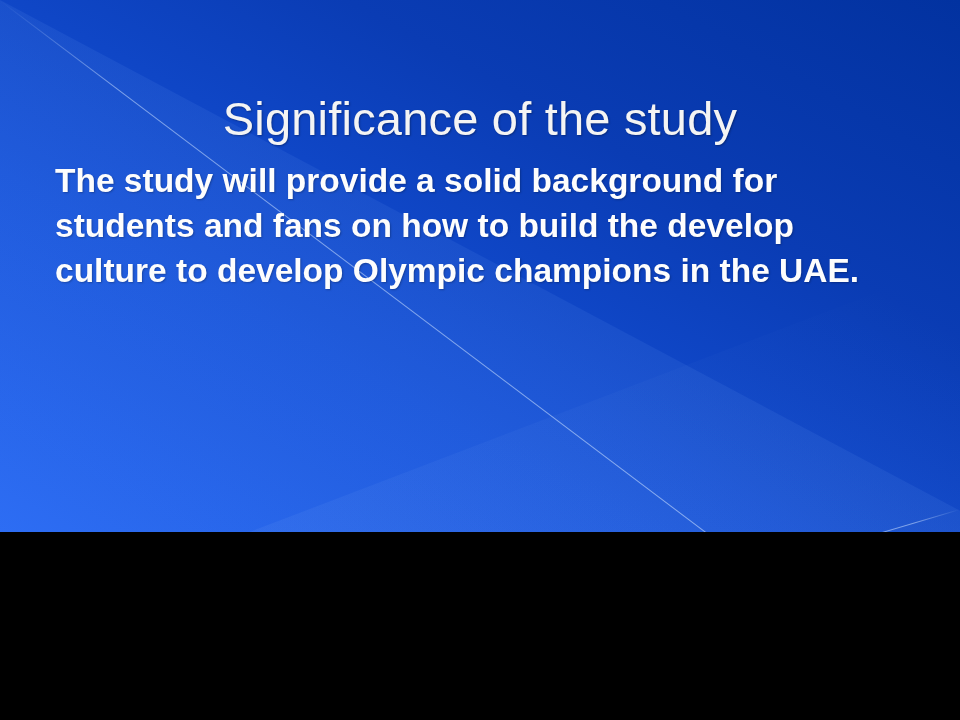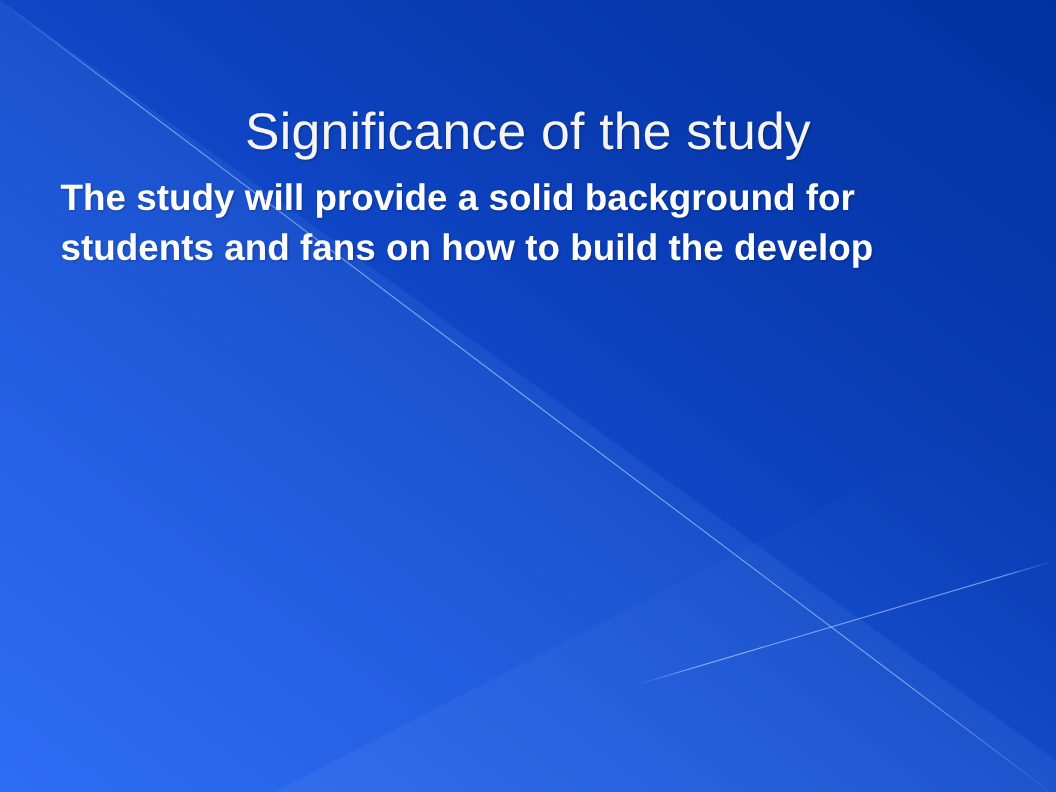--- a/index.html
+++ b/index.html
@@ -3,21 +3,21 @@
 <meta charset="utf-8">
 <style>
   html, body {
     margin: 0;
     padding: 0;
     background: #000;
   }
   #slide {
     position: relative;
     width: 960px;
-    height: 720px;
+    height: 532px;
     overflow: hidden;
     font-family: "Liberation Sans", sans-serif;
     
     background:
       linear-gradient(to bottom left, #0232a0 0%, #0a3cb4 32%, #1450d8 66%, #1f61f2 100%);
   }
 
   
   #wedge-lower-left {
     position: absolute;
@@ -90,15 +90,16 @@
   <div id="wedge-lower-left"></div>
   <div id="wedge-lower-right"></div>
   <div class="hairline" id="hairline-main"></div>
   <div class="hairline" id="hairline-cross"></div>
 
   <h1 id="title">Significance of the study</h1>
 
   <div id="body-block">
     <span class="para-line">The study will provide a solid background for</span>
     <span class="para-line">students and fans on how to build the develop</span>
+    <span class="para-line">culture to develop Olympic champions in the UAE.</span>
   </div>
 
 </div>
 
 </body></html>

